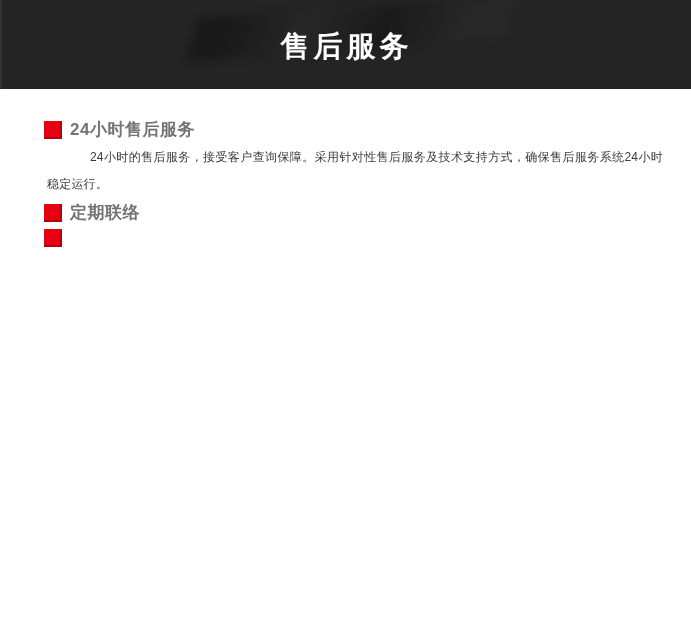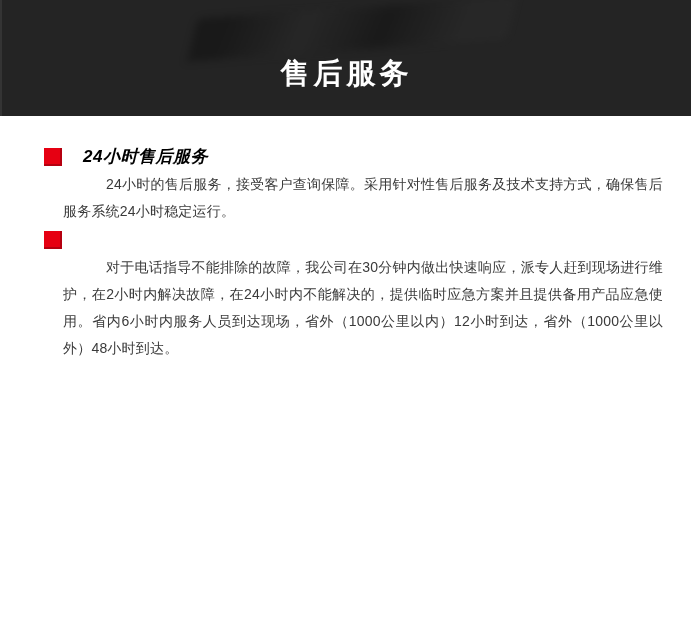--- a/index.html
+++ b/index.html
@@ -8,21 +8,21 @@
     font-family: "Liberation Sans", sans-serif;
     background: #ffffff;
     color: #3a3a3a;
     overflow: hidden;
     position: relative;
   }
 
   
   .banner {
     width: 691px;
-    height: 116px;
+    height: 89px;
     background: #242424;
     border-left: 2px solid #343434;
     position: relative;
     display: flex;
     align-items: flex-end;
     justify-content: center;
     overflow: hidden;
   }
   .banner-title {
     color: #ffffff;
@@ -63,28 +63,27 @@
     width: 18px;
     height: 18px;
     background: #e60012;
     border-right: 2px solid #b50010;
     border-bottom: 2px solid #b50010;
     flex: 0 0 auto;
   }
   .section-title {
     font-size: 17px;
     font-weight: 700;
-    color: #000000;
-    margin-left: 21px;
+    color: #737373;
+    margin-left: 8px;
     letter-spacing: 0.5px;
-    font-style: italic;
   }
   .body-text {
-    margin-left: 19px;
-    font-size: 14px;
+    margin-left: 3px;
+    font-size: 12px;
     line-height: 27px;
     text-indent: 43px;
     color: #3a3a3a;
     letter-spacing: 0.2px;
     text-align: justify;
   }
 </style>
 </head>
 <body>
 
@@ -97,25 +96,28 @@
 
   <section class="section">
     <div class="section-header">
       <span class="bullet"></span>
       <h2 class="section-title">24小时售后服务</h2>
     </div>
     <p class="body-text">24小时的售后服务，接受客户查询保障。采用针对性售后服务及技术支持方式，确保售后服务系统24小时稳定运行。</p>
   </section>
 
   <section class="section">
+    <div class="section-header">
+      <span class="bullet"></span>
+      <h2 class="section-title">定期联络</h2>
+    </div>
   </section>
 
   <section class="section">
     <div class="section-header">
       <span class="bullet"></span>
     </div>
-    <p class="body-text">对于电话指导不能排除的故障，我公司在30分钟内做出快速响应，派专人赶到现场进行维护，在2小时内解决故障，在24小时内不能解决的，提供临时应急方案并且提供备用产品应急使用。省内6小时内服务人员到达现场，省外（1000公里以内）12小时到达，省外（1000公里以外）48小时到达。</p>
   </section>
 
   <section class="section">
   </section>
 
 </main>
 
 </body></html>

